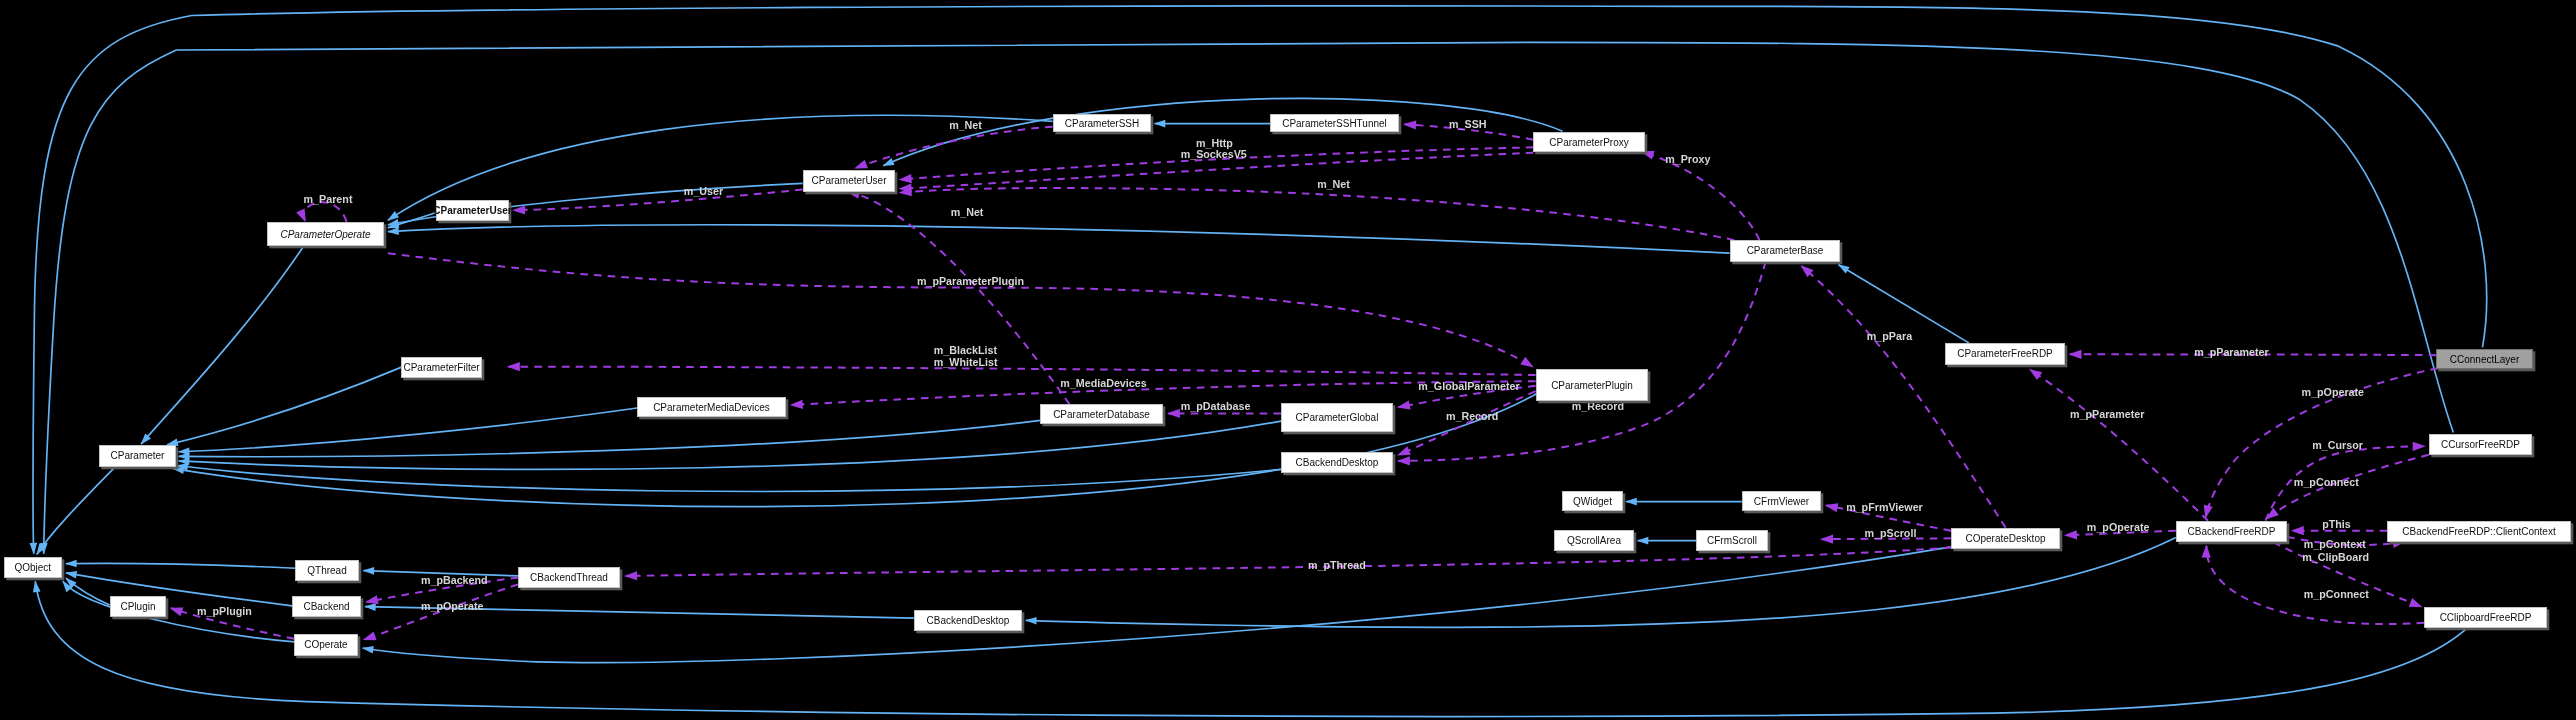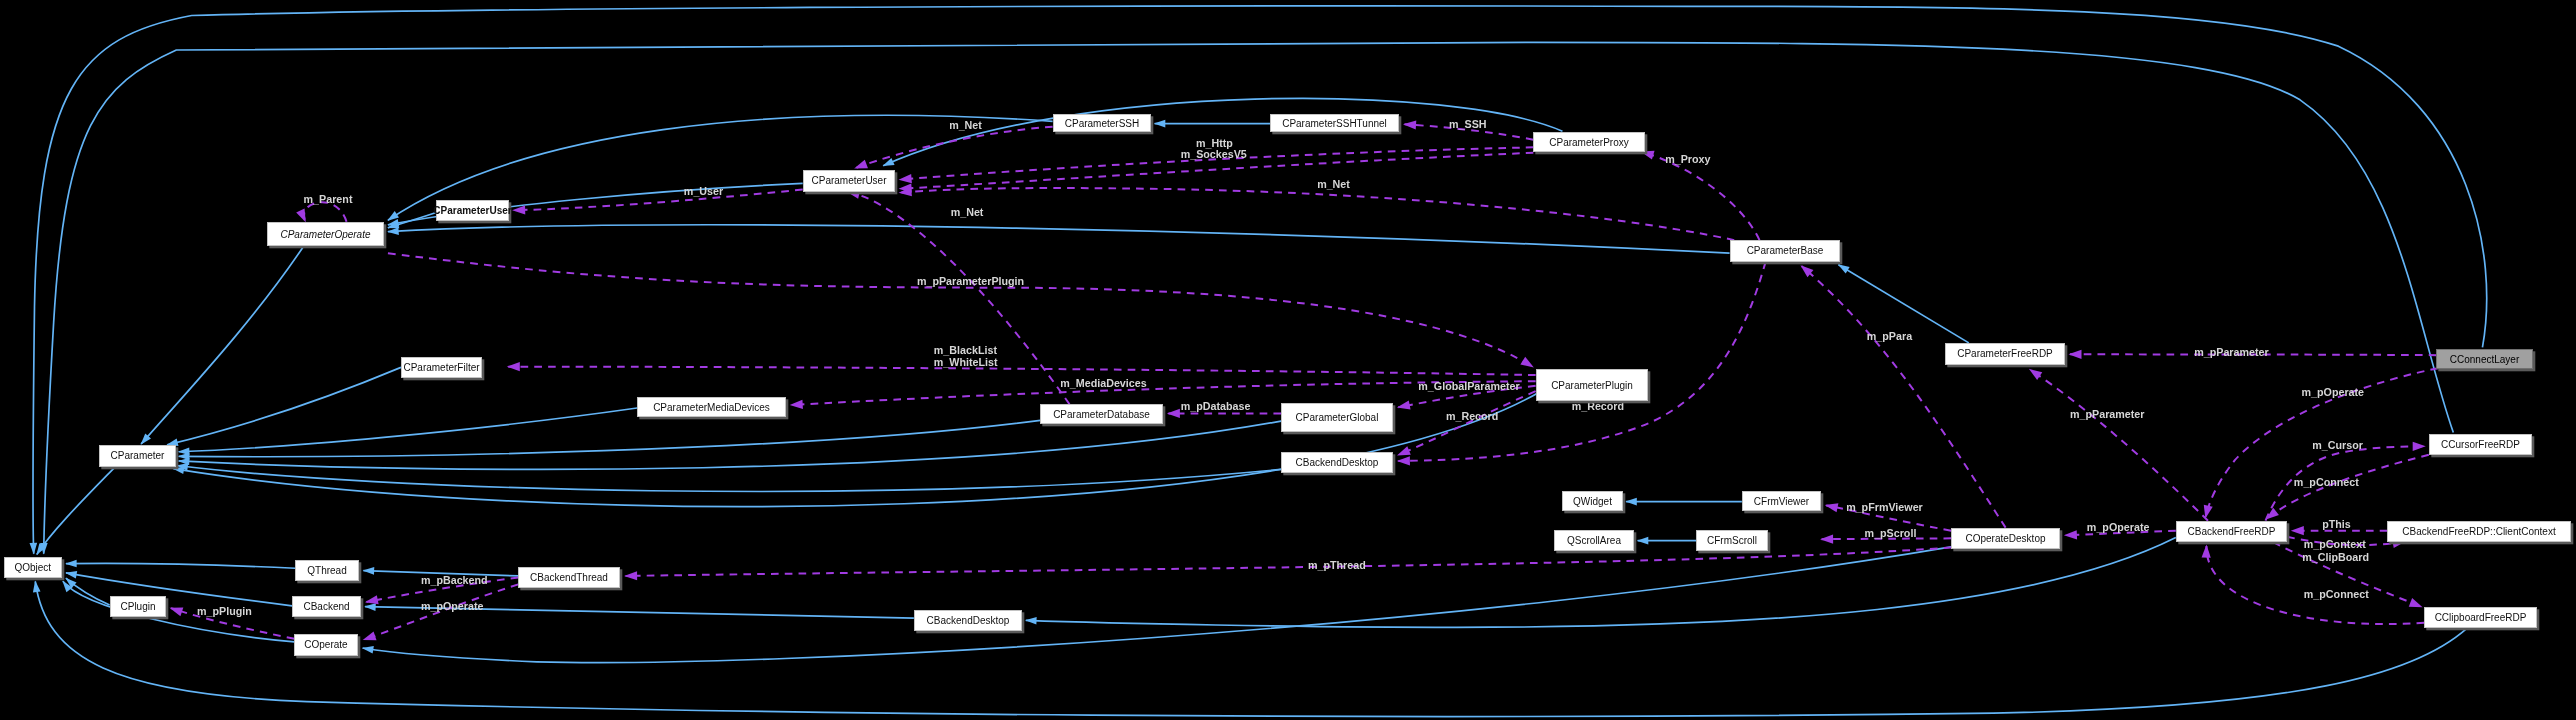--- a/index.html
+++ b/index.html
@@ -151,16 +151,16 @@
       <div class="node" style="left: 1945px; top: 343px; width: 120px; height: 21.5px;">CParameterFreeRDP</div>
       <div class="node hl" style="left: 2436px; top: 349px; width: 97px; height: 20px;">CConnectLayer</div>
       <div class="node" style="left: 2429px; top: 434px; width: 103px; height: 21px;">CCursorFreeRDP</div>
       <div class="node" style="left: 1562px; top: 491px; width: 61px; height: 20px;">QWidget</div>
       <div class="node" style="left: 1742px; top: 491px; width: 79px; height: 20px;">CFrmViewer</div>
       <div class="node" style="left: 1554px; top: 530px; width: 80px; height: 21px;">QScrollArea</div>
       <div class="node" style="left: 1696px; top: 530px; width: 72px; height: 21px;">CFrmScroll</div>
       <div class="node" style="left: 1951px; top: 528px; width: 109px; height: 21px;">COperateDesktop</div>
       <div class="node" style="left: 2176px; top: 521px; width: 111px; height: 21px;">CBackendFreeRDP</div>
       <div class="node" style="left: 2387px; top: 521px; width: 184px; height: 21px;">CBackendFreeRDP::ClientContext</div>
-      <div class="node" style="left: 2424px; top: 607px; width: 113px; height: 21px;">CClipboardFreeRDP</div>
+      <div class="node" style="left: 2424px; top: 607px; width: 123px; height: 21px;">CClipboardFreeRDP</div>
     </div>
 </div>
 
 
 </body></html>

